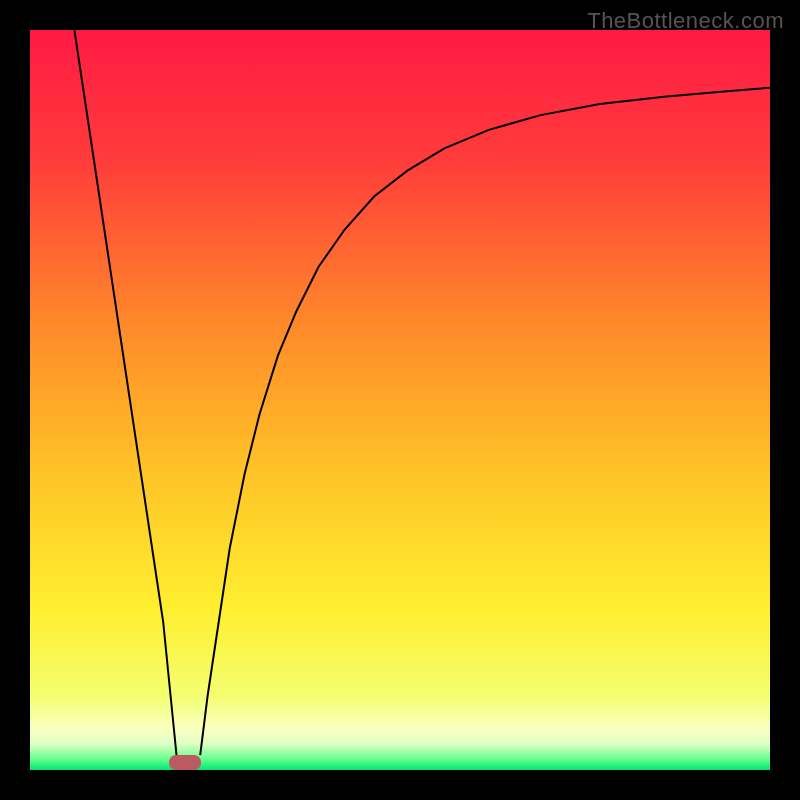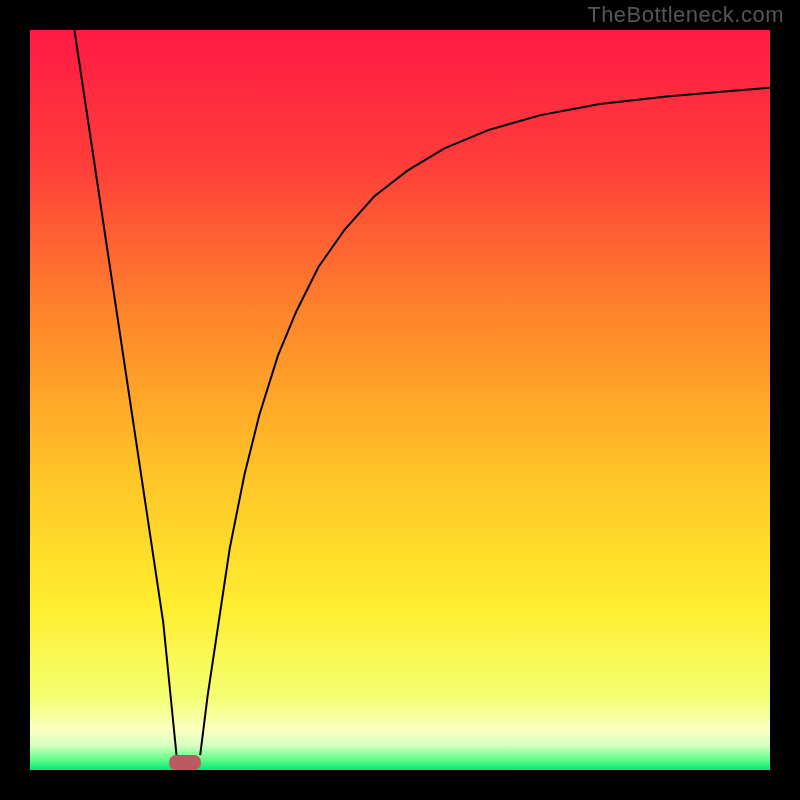--- a/index.html
+++ b/index.html
@@ -24,21 +24,21 @@
     width: 740px;
     height: 740px;
     overflow: hidden;
   }
   .gradient {
     position: absolute;
     inset: 0;
   }
   .watermark {
     position: absolute;
-    top: 2px;
+    top: 8px;
     right: 16px;
     color: #555;
     font-size: 22px;
     font-weight: 500;
     letter-spacing: 0.5px;
     user-select: none;
   }
   .curve {
     position: absolute;
     inset: 0;

